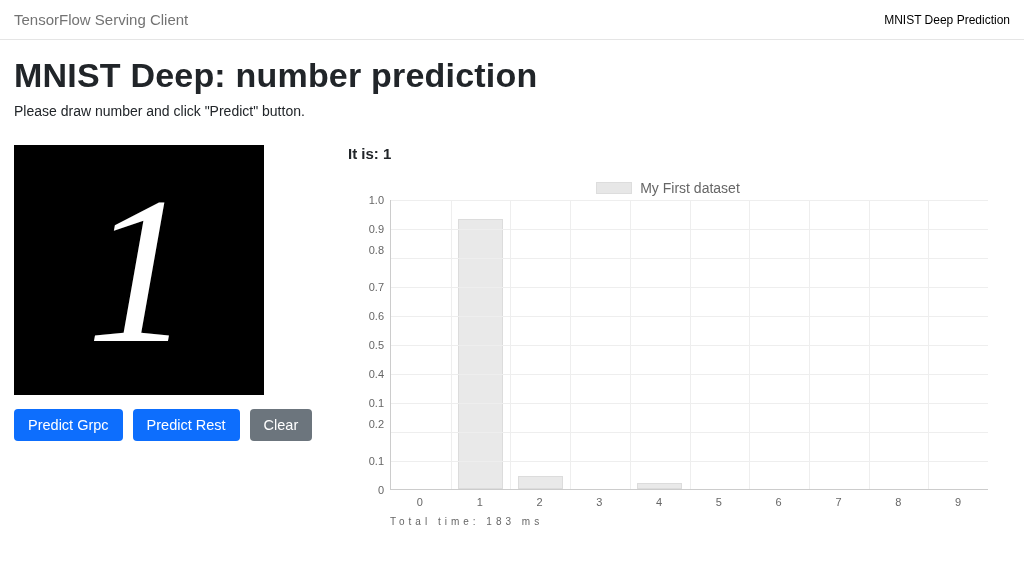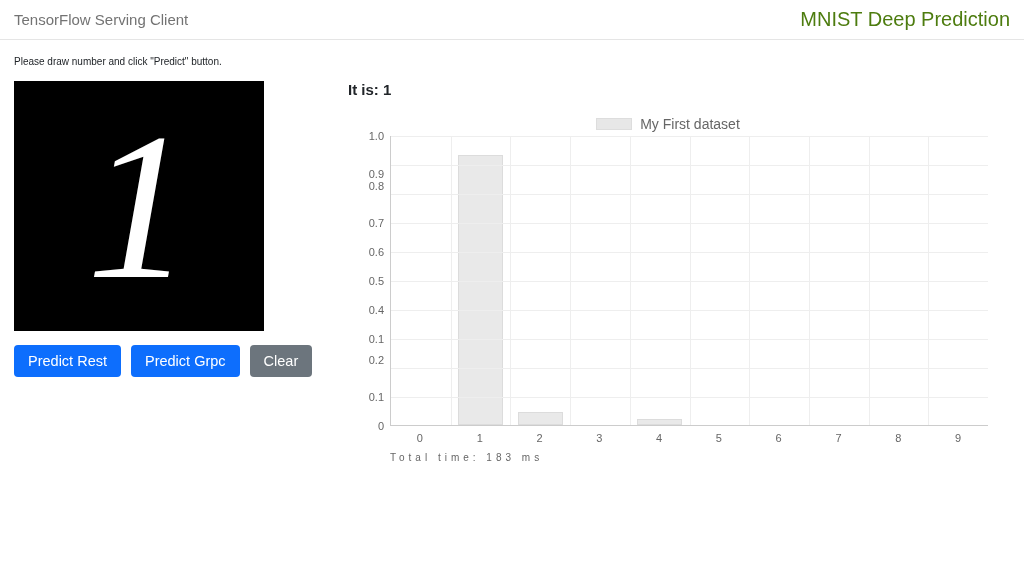--- a/index.html
+++ b/index.html
@@ -8,24 +8,24 @@
     font-family: "Segoe UI", -apple-system, Helvetica, Arial, sans-serif;
     color: #212529; background: #fff;
   }
   .navbar {
     display: flex; align-items: center; justify-content: space-between;
     height: 40px; padding: 0 14px;
     border-bottom: 1px solid #e5e5e5;
     font-size: 15px;
   }
   .navbar .brand { color: #737373; }
-  .navbar .right-link { color: #4d7c0f; font-size: 20px; margin-left: 36px; }
+  .navbar .right-link { color: #000000; font-size: 12px; margin-left: 36px; }
   .content { padding: 16px 14px 0 14px; }
   h1 { font-size: 34px; font-weight: 700; margin-bottom: 8px; letter-spacing: 0.2px; }
-  .lead { font-size: 10px; color: #212529; margin-bottom: 14px; }
+  .lead { font-size: 14px; color: #212529; margin-bottom: 26px; }
   .row { display: flex; }
   .left-col { width: 300px; flex: 0 0 300px; }
   .canvas-box {
     width: 250px; height: 250px; background: #000;
     display: flex; align-items: center; justify-content: center;
     user-select: none;
   }
   .canvas-box .glyph {
     font-family: "Brush Script MT", "Segoe Script", cursive;
     font-style: italic; font-weight: 400;
@@ -72,30 +72,31 @@
 </style>
 </head>
 <body>
 
 <div class="navbar">
   <a class="brand">TensorFlow Serving Client</a>
   <a class="right-link">MNIST Deep Prediction</a>
 </div>
 
 <div class="content">
+  <h1>MNIST Deep: number prediction</h1>
   <p class="lead">Please draw number and click "Predict" button.</p>
 
   <div class="row">
     <div class="left-col">
       <div class="canvas-box">
         <span class="glyph">1</span>
       </div>
       <div class="btn-row">
+        <button class="btn btn-primary">Predict Grpc</button>
         <button class="btn btn-primary">Predict Rest</button>
-        <button class="btn btn-primary">Predict Grpc</button>
         <button class="btn btn-secondary">Clear</button>
       </div>
     </div>
 
     <div class="right-col">
       <div class="result-line">
         <span>It is:</span>
         <span>1</span>
       </div>
 
@@ -108,21 +109,21 @@
           <div class="y-axis" id="y-axis">
               <div class="y-tick" style="top: 290px;">0</div>
               <div class="y-tick" style="top: 261px;">0.1</div>
               <div class="y-tick" style="top: 224px;">0.2</div>
               <div class="y-tick" style="top: 203px;">0.1</div>
               <div class="y-tick" style="top: 174px;">0.4</div>
               <div class="y-tick" style="top: 145px;">0.5</div>
               <div class="y-tick" style="top: 116px;">0.6</div>
               <div class="y-tick" style="top: 87px;">0.7</div>
               <div class="y-tick" style="top: 50px;">0.8</div>
-              <div class="y-tick" style="top: 38px;">0.9</div>
+              <div class="y-tick" style="top: 29px;">0.9</div>
               <div class="y-tick" style="top: 0px;">1.0</div>
             </div>
           <div class="grid" id="grid">
             <div class="bars" id="bars">
                 <div class="bar" style="left: 11.25%; width: 7.5%; height: 269.7px;"></div>
                 <div class="bar" style="left: 21.25%; width: 7.5%; height: 13.05px;"></div>
                 <div class="bar" style="left: 41.25%; width: 7.5%; height: 5.8px;"></div>
               </div>
           <div class="hline" style="top: 261px;"></div>
               <div class="hline" style="top: 232px;"></div>

